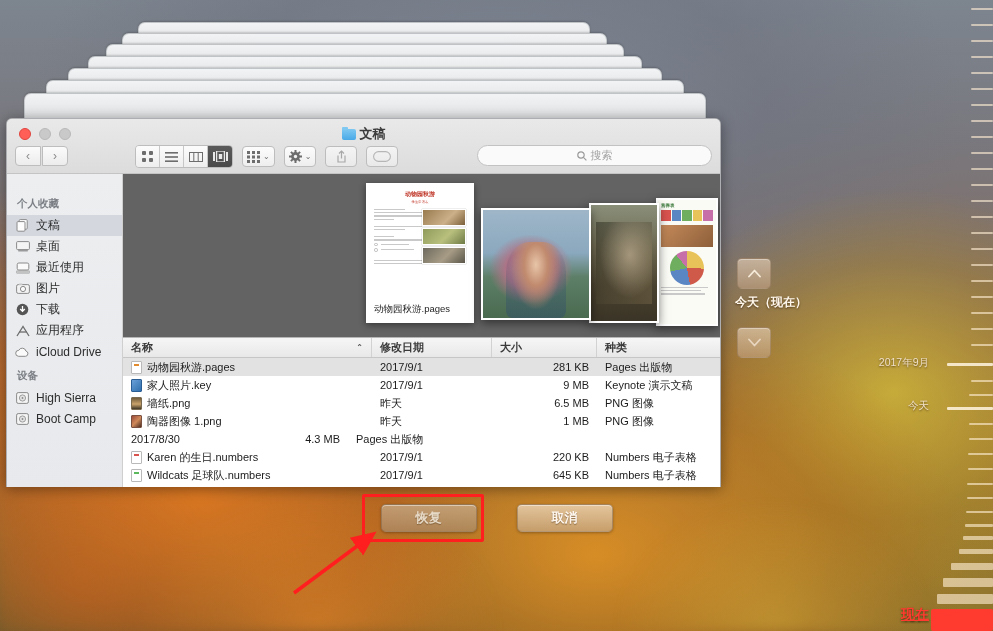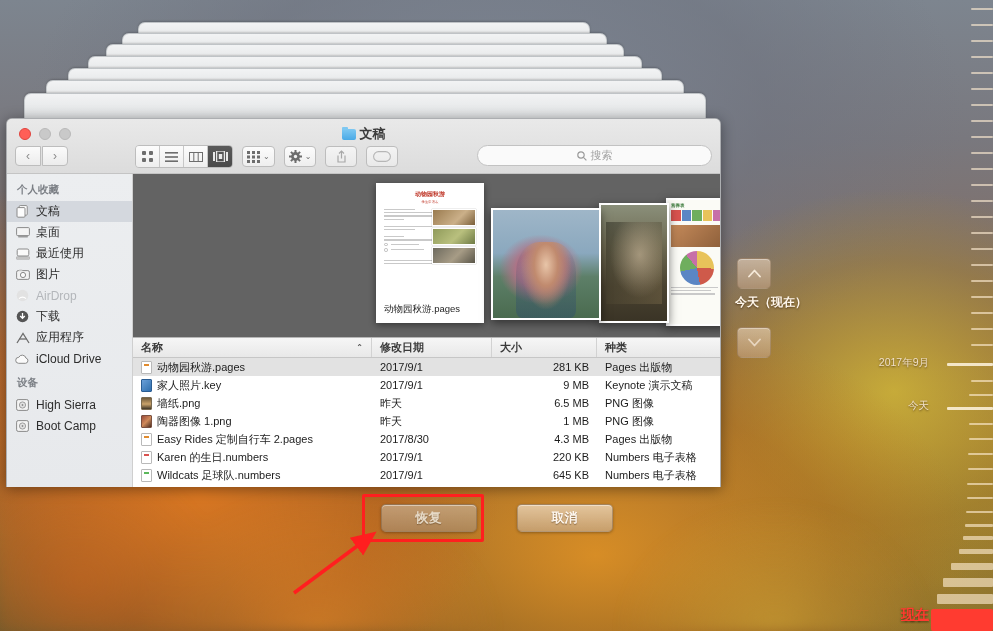--- a/index.html
+++ b/index.html
@@ -120,24 +120,24 @@
     position: absolute; right: 8px; top: 26px;
     width: 235px; height: 21px;
     background: #fafafa;
     border: 1px solid #c2c2c2; border-radius: 11px;
     display: flex; align-items: center; justify-content: center; gap: 4px;
     font-size: 11px; color: #a2a2a2;
   }
 
   .body-row { display: flex; height: 314px; }
   .sidebar {
-    width: 126px;
+    width: 116px;
     background: linear-gradient(180deg,#eceef0,#e7e9ec);
     border-right: 1px solid #cfcfcf;
-    padding-top: 6px;
+    padding-top: 20px;
     font-size: 12px;
   }
   .sb-head { padding: 3px 10px 4px; font-size: 10.5px; font-weight: bold; color: #7b7f85; }
   .sb-item {
     display: flex; align-items: center; gap: 6px;
     padding: 2px 8px; height: 21px; color: #2d2d2d;
   }
   .sb-item.sel { background: #d4d8de; }
   .sb-item.dim { color: #b3b6ba; }
   .sb-ic { width: 15px; height: 14px; flex: none; display:flex; align-items:center; justify-content:center; }
@@ -476,29 +476,20 @@
           <span class="sb-ic">
               <svg width="14" height="11" viewBox="0 0 14 11">
                 <rect x="0.6" y="1.6" width="12.8" height="8.8" rx="1.6" fill="#f2f2f2" stroke="#8a8a8a"></rect>
                 <circle cx="7" cy="6" r="2.6" fill="#fafafa" stroke="#8a8a8a"></circle>
                 <rect x="3" y="0.4" width="3.4" height="1.6" rx="0.6" fill="#c8c8c8"></rect>
               </svg>
             </span>
           <span>图片</span>
         </div>
 
-        <div class="sb-item dim">
-          <span class="sb-ic">
-              <svg width="13" height="13" viewBox="0 0 13 13">
-                <circle cx="6.5" cy="6.5" r="5.8" fill="#e2e2e2"></circle>
-                <path d="M3 9.6 A5 5 0 0 1 10 9.6" fill="none" stroke="#fff" stroke-width="1.2"></path>
-              </svg>
-            </span>
-          <span>AirDrop</span>
-        </div>
 
         <div class="sb-item">
           <span class="sb-ic">
               <svg width="13" height="13" viewBox="0 0 13 13">
                 <circle cx="6.5" cy="6.5" r="5.8" fill="#555"></circle>
                 <path d="M6.5 3 v5 M4.2 6 l2.3 2.3 L8.8 6" fill="none" stroke="#fff" stroke-width="1.3"></path>
               </svg>
             </span>
           <span>下载</span>
         </div>
@@ -659,24 +650,20 @@
             <div class="r-name">
               <span class="fic png2"></span>
               <span>陶器图像 1.png</span>
             </div>
             <div class="r-date">昨天</div>
             <div class="r-size">1 MB</div>
             <div class="r-kind">PNG 图像</div>
           </div>
 
           <div class="row odd">
-            <div class="r-name">
-              <span class="fic pages"></span>
-              <span>Easy Rides 定制自行车 2.pages</span>
-            </div>
             <div class="r-date">2017/8/30</div>
             <div class="r-size">4.3 MB</div>
             <div class="r-kind">Pages 出版物</div>
           </div>
 
           <div class="row odd">
             <div class="r-name">
               <span class="fic numbers"></span>
               <span>Karen 的生日.numbers</span>
             </div>

